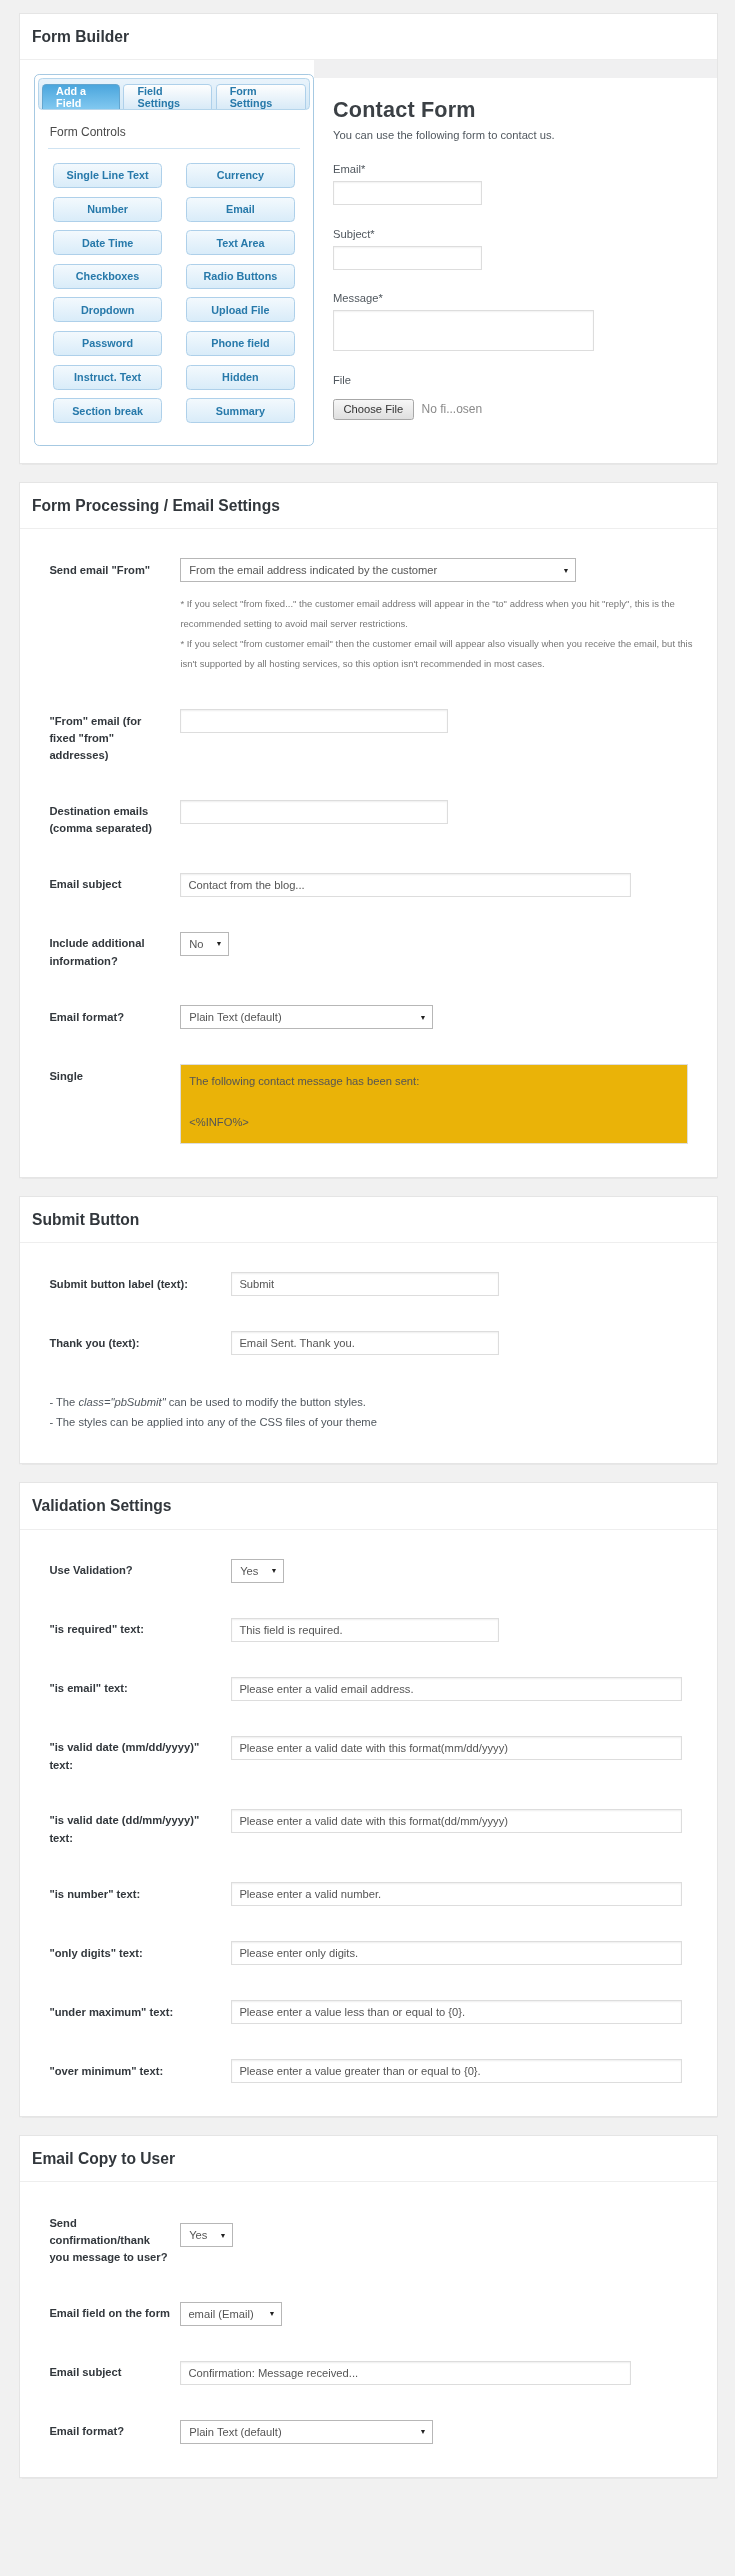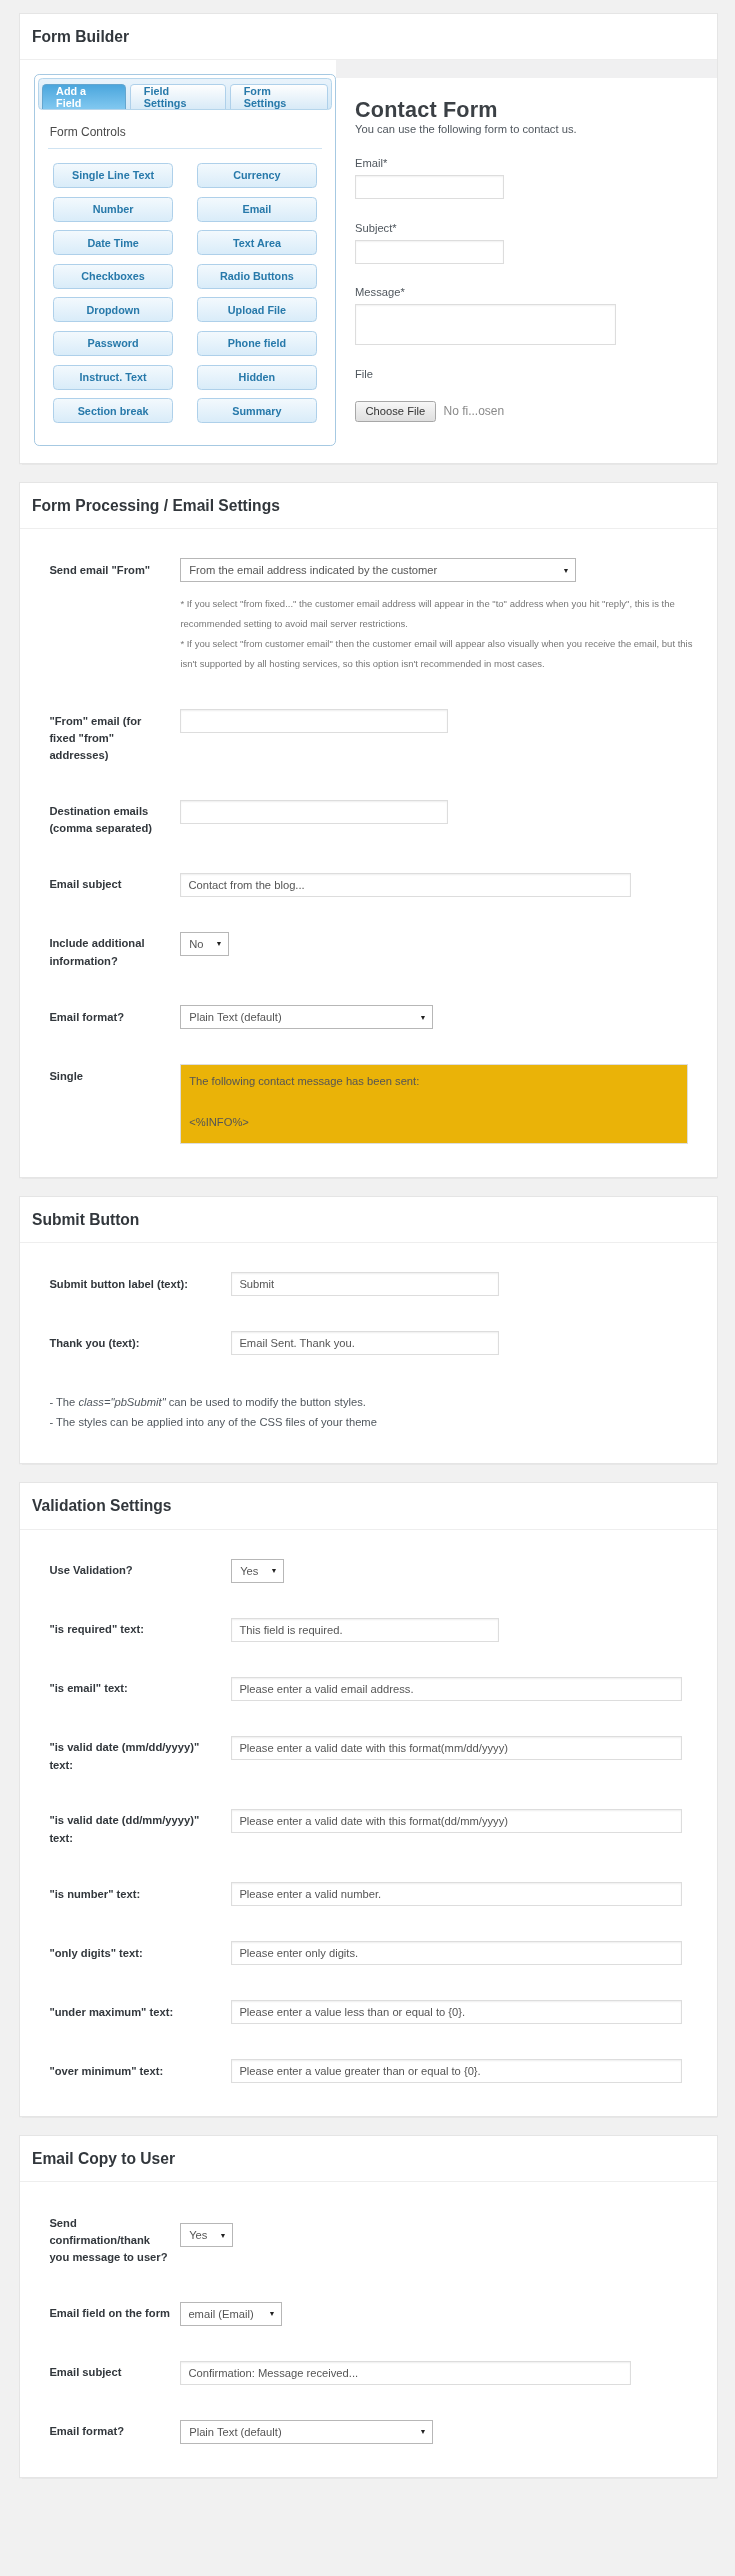--- a/index.html
+++ b/index.html
@@ -104,21 +104,21 @@
     border-radius:1.7px;
     background:#fff;
     margin-top:3.5px;
   }
 
   
   .fb-body { display:flex; align-items:stretch; }
   .fb-left { padding:14px 0 17.3px 14px; }
 
   .tabs-widget {
-    width:302px;
+    width:280px;
     border:0.9px solid #a6c9e2;
     border-radius:5.2px;
     padding:2.6px;
     background:#fff;
   }
   .tabs-nav {
     display:flex;
     align-items:flex-end;
     gap:3.5px;
     height:32px;
@@ -164,31 +164,31 @@
     font-family:inherit;
     font-weight:700;
     font-size:10.8px;
     cursor:pointer;
   }
 
   .preview-col { flex:1; min-width:0; }
   .preview-strip { height:17.3px; background:#f0f0f1; margin-top:0; }
   .preview-box { padding:19px 17.3px 17.3px 19px; background:#fff; }
   .preview-title { font-size:21.6px; font-weight:700; color:#3b4045; letter-spacing:0.2px; }
-  .preview-subtitle { margin-top:0; color:#50575e; }
+  .preview-subtitle { margin-top:6px; color:#50575e; }
   .pv-label { margin:22.5px 0 6px; color:#50575e; }
   .pv-input {
     width:149px; height:24px;
     border:0.9px solid #ddd; background:#fff;
     box-shadow:inset 0 0.9px 1.7px rgba(0,0,0,.06);
     font-family:inherit; font-size:11.2px; color:#555;
     padding:0 6px; outline:none; display:block;
   }
   .pv-textarea { width:261px; height:41px; }
-  .file-row { display:flex; align-items:center; margin-top:21px; }
+  .file-row { display:flex; align-items:center; margin-top:13px; }
   .file-btn {
     border:0.9px solid #a7a7a7;
     border-radius:2.6px;
     background:linear-gradient(180deg,#f7f7f7,#dfdfdf);
     font-family:inherit; font-size:11.2px; color:#333;
     padding:3.5px 9.5px;
     cursor:pointer;
   }
   .file-none { margin-left:7.8px; color:#8a8a8a; font-size:12px; }
 

